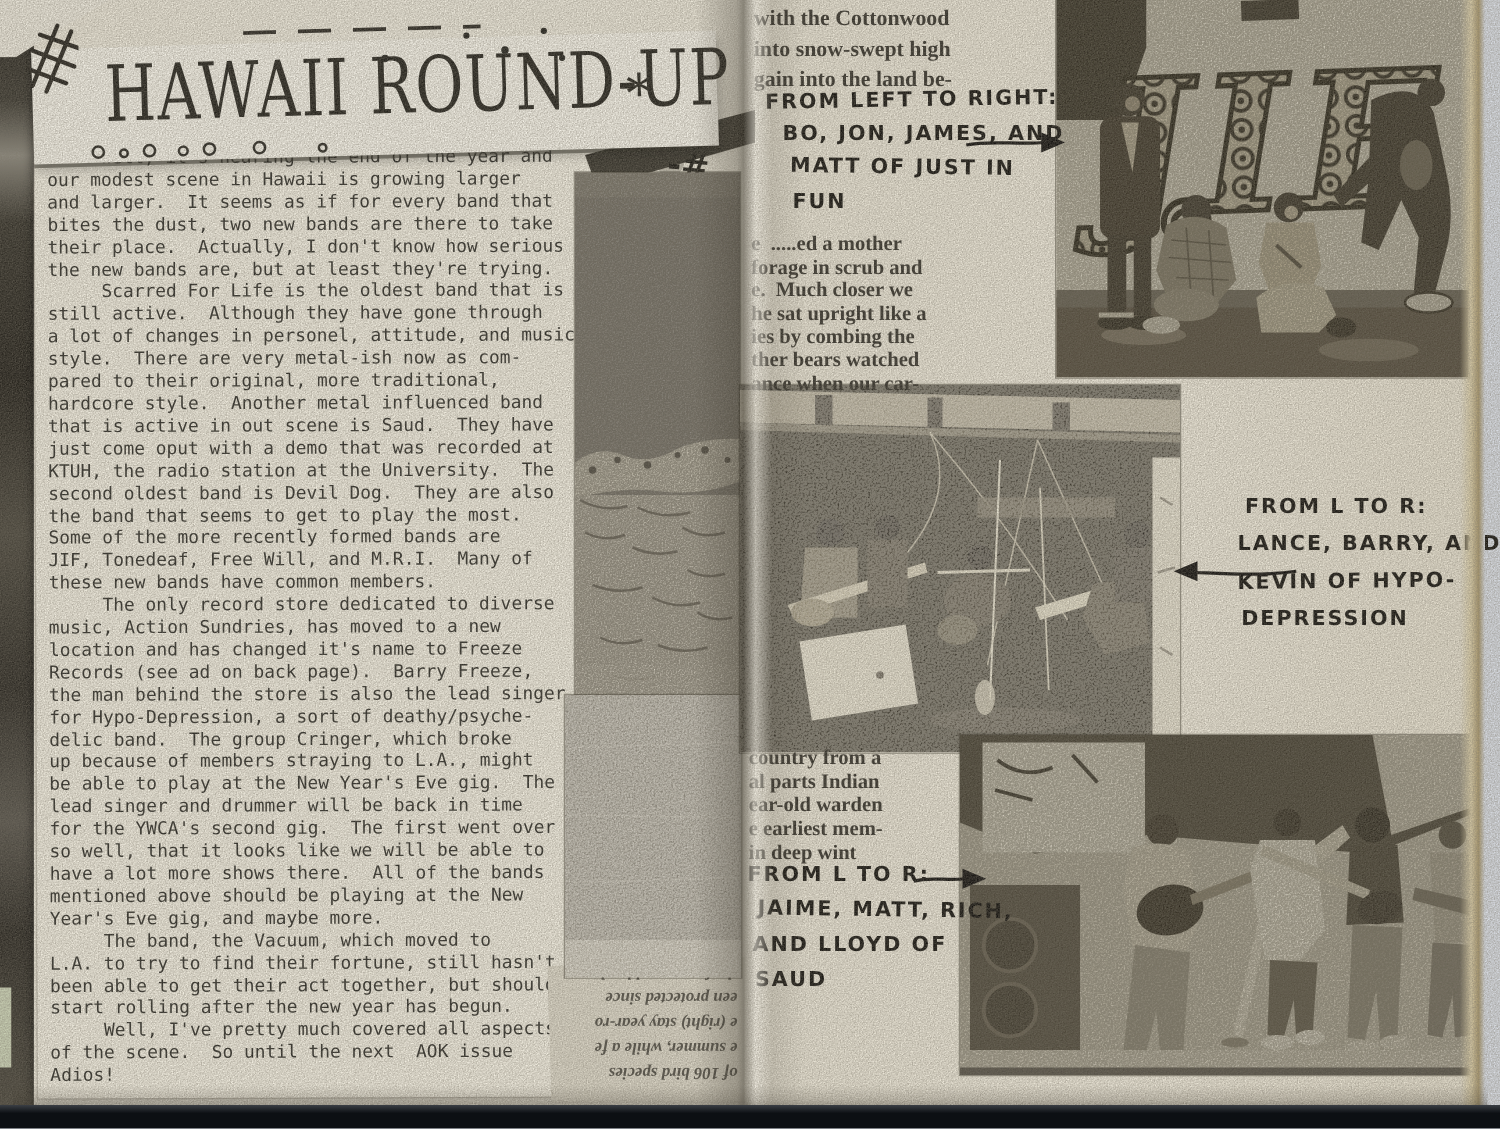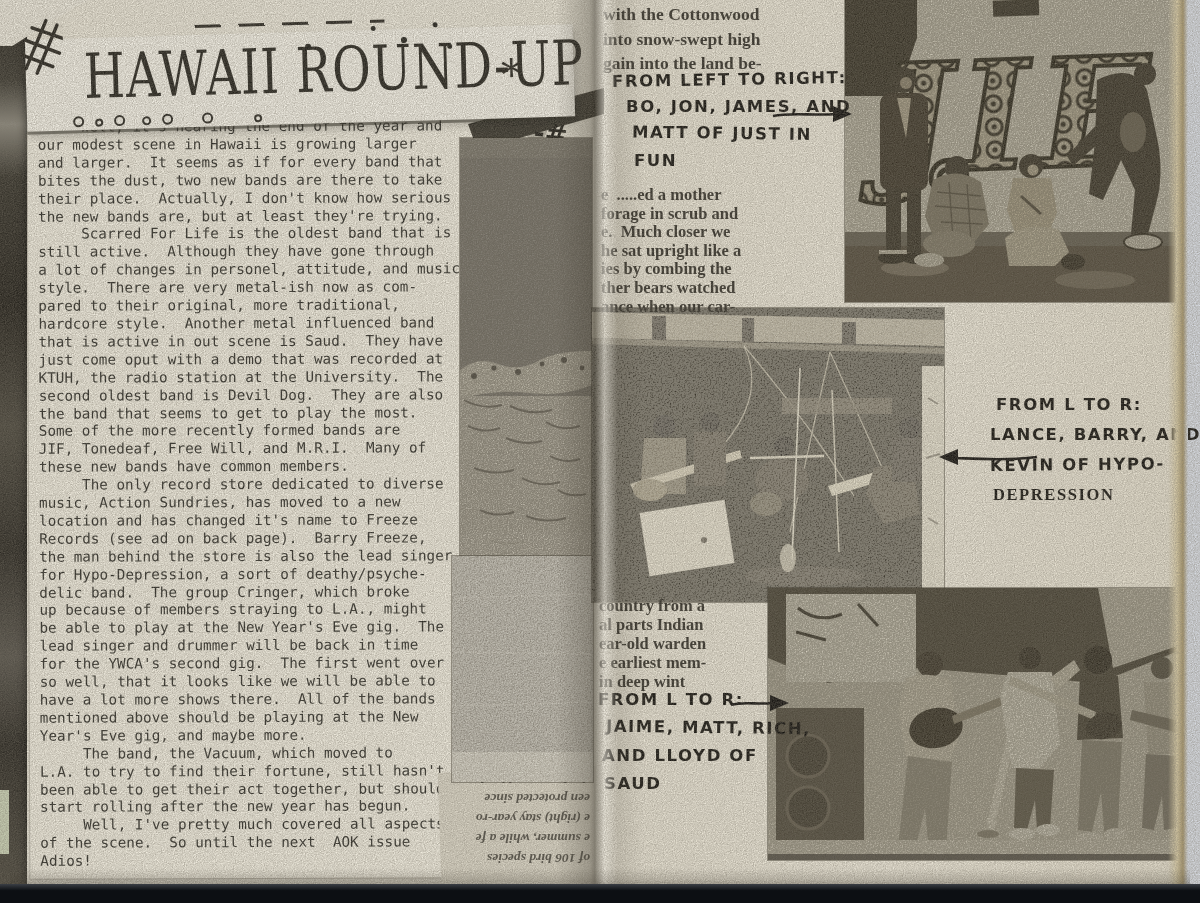--- a/index.html
+++ b/index.html
@@ -74,21 +74,21 @@
   .caption-jif{left:612px;top:66px;font-size:16.5px;}
   .caption-jif .cl{line-height:27px;}
   .caption-jif .cl:nth-child(1){transform:rotate(-1deg);}
   .caption-jif .cl:nth-child(2){margin-left:14px;}
   .caption-jif .cl:nth-child(3){margin-left:20px;transform:rotate(.8deg);}
   .caption-jif .cl:nth-child(4){margin-left:22px;}
   .caption-hypo{left:990px;top:390px;font-size:16.5px;}
   .caption-hypo .cl{line-height:30px;}
   .caption-hypo .cl:nth-child(1){margin-left:6px;}
   .caption-hypo .cl:nth-child(3){transform:rotate(-.6deg);}
-  .caption-hypo .cl:nth-child(4){margin-left:3px;font-family:Liberation Serif, serif;}
+  .caption-hypo .cl:nth-child(4){margin-left:3px;}
   .caption-saud{left:598px;top:686px;font-size:16.5px;}
   .caption-saud .cl{line-height:28px;}
   .caption-saud .cl:nth-child(2){margin-left:8px;transform:rotate(.8deg);}
   .caption-saud .cl:nth-child(3){margin-left:4px;}
   .caption-saud .cl:nth-child(4){margin-left:6px;}
   .arrow{position:absolute;z-index:21;}
 
   .jif-photo{left:845px;top:0;width:330px;height:302px;}
   .hypo-photo{left:592px;top:308px;width:352px;height:294px;}
   .saud-photo{left:768px;top:588px;width:418px;height:272px;}

